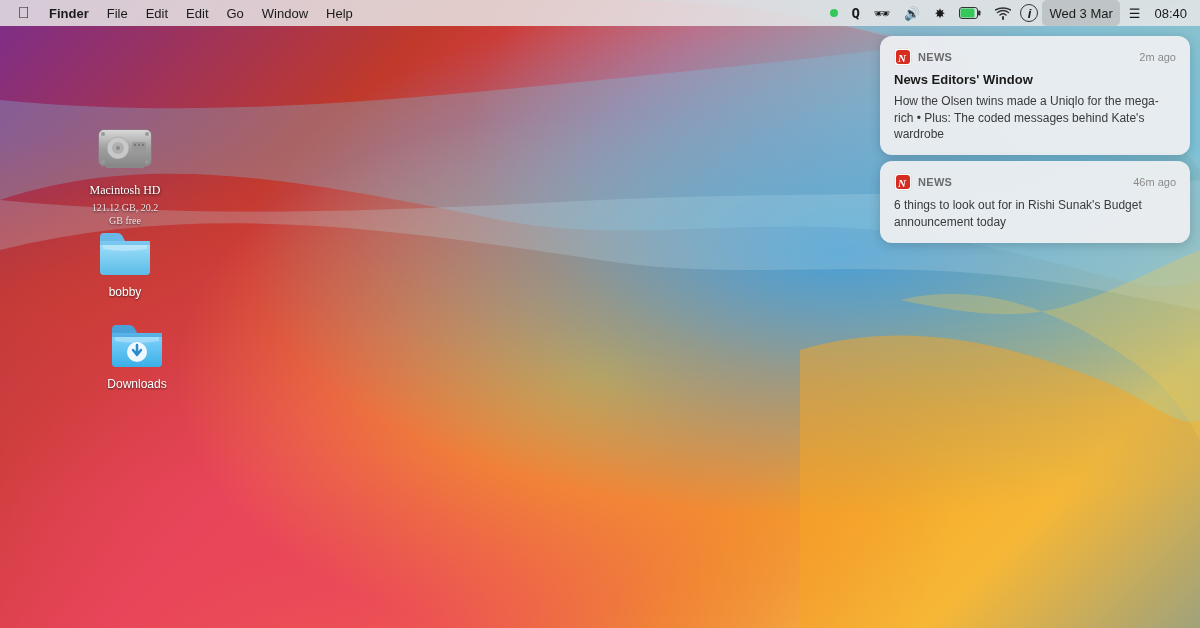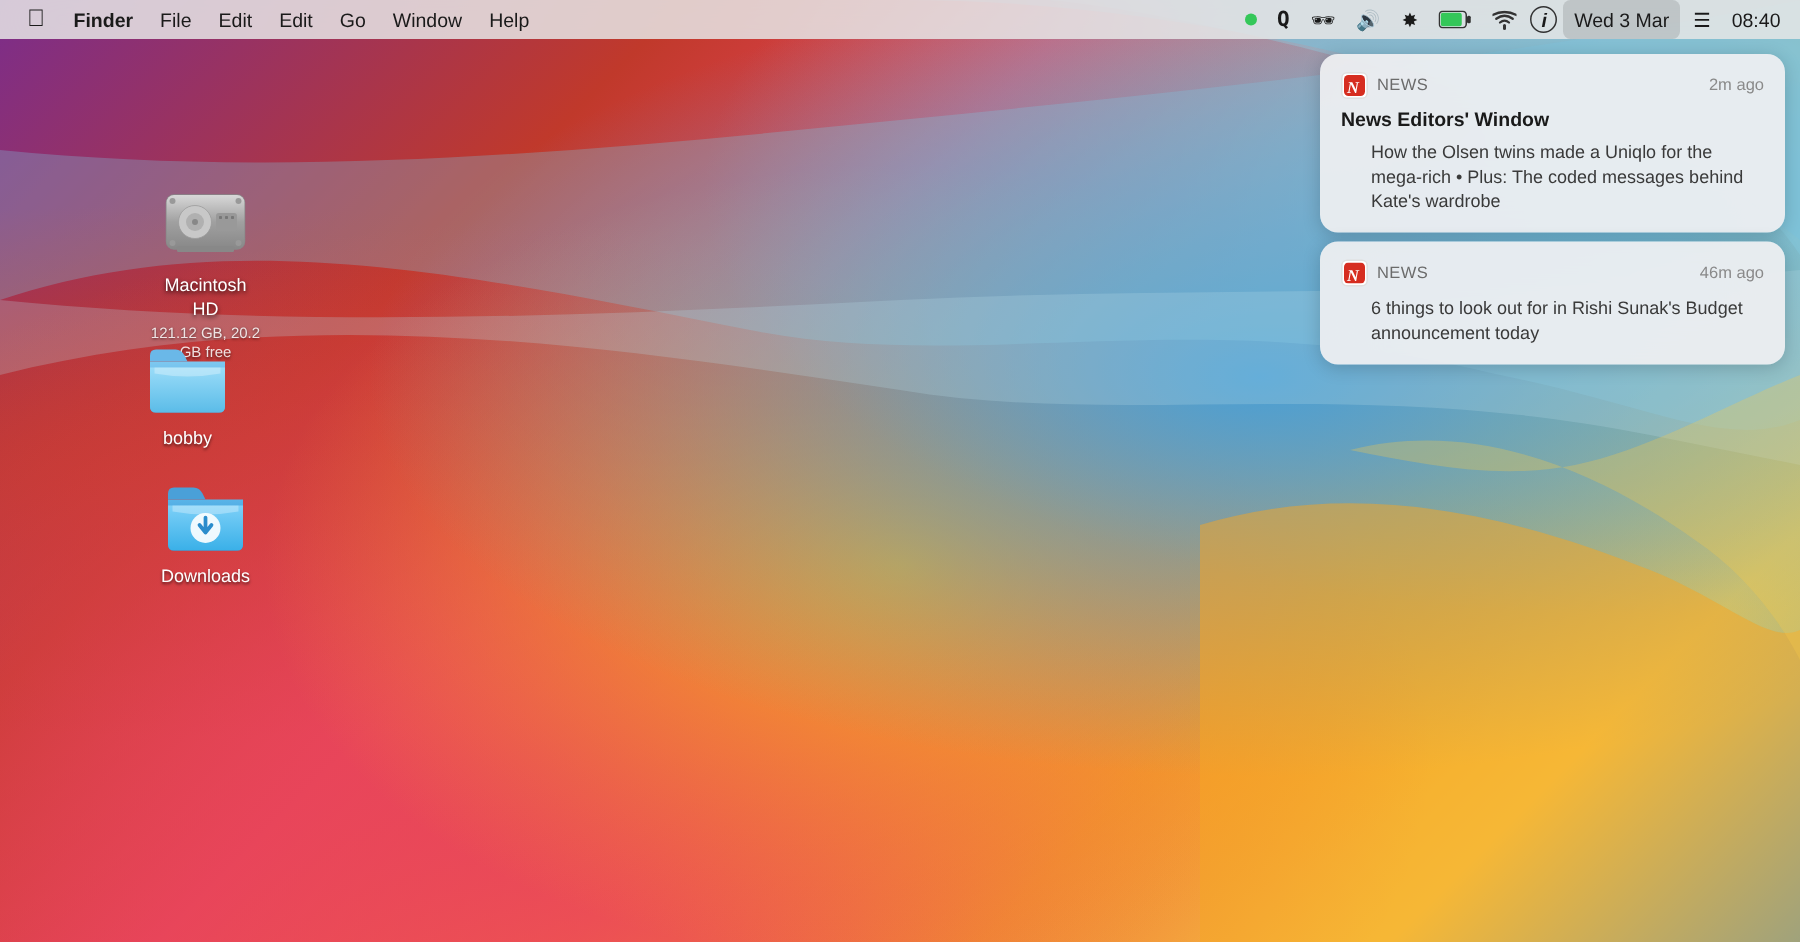--- a/index.html
+++ b/index.html
@@ -203,21 +203,21 @@
       width: 100%;
       height: 100%;
       display: flex;
       align-items: center;
       justify-content: center;
       background: white;
     }
 
     .notif-app-name {
       font-size: 11px;
-      font-weight: 400;
+      font-weight: 700;
       color: #6b6b6b;
       text-transform: uppercase;
       letter-spacing: 0.3px;
       flex: 1;
     }
 
     .notif-time {
       font-size: 11px;
       color: #8a8a8a;
     }
@@ -227,21 +227,20 @@
       font-weight: 700;
       color: #1a1a1a;
       margin-bottom: 4px;
       line-height: 1.3;
     }
 
     .notif-body {
       font-size: 12px;
       color: #3a3a3a;
       line-height: 1.4;
-      margin-left: 20px;
     }
 
     
   </style>
 </head>
 <body>
 
 <div id="desktop">
 
   <svg class="wave-overlay" viewBox="0 0 1200 628" preserveAspectRatio="xMidYMid slice" xmlns="http://www.w3.org/2000/svg">
@@ -302,21 +301,21 @@
     </span>
     <span class="menubar-right-item" style="font-size:13px; font-weight:bold; width:18px; height:18px; border:1.5px solid #333; border-radius:50%; display:flex; align-items:center; justify-content:center; font-style:italic;">i</span>
     <span class="menubar-right-item datetime-badge">
       <span>Wed 3 Mar</span>
     </span>
     <span class="menubar-right-item" style="font-size:13px;">☰</span>
     <span class="menubar-right-item" style="font-size:13px; font-weight:500;">08:40</span>
   </div>
 </div>
 
-<div class="desktop-icon" style="left: 97px; top: 118px;">
+<div class="desktop-icon" style="left: 85px; top: 118px; font-family: Liberation Serif, serif;">
   <div class="icon-img">
     <svg width="58" height="52" viewBox="0 0 58 52" xmlns="http://www.w3.org/2000/svg">
 
       <rect x="3" y="8" width="52" height="36" rx="5" fill="#b0b0b0" stroke="#888" stroke-width="1"></rect>
       <rect x="3" y="8" width="52" height="36" rx="5" fill="url(#hdGrad)"></rect>
       <defs>
         <linearGradient id="hdGrad" x1="0" y1="0" x2="0" y2="1">
           <stop offset="0%" stop-color="#d8d8d8"></stop>
           <stop offset="50%" stop-color="#a0a0a0"></stop>
           <stop offset="100%" stop-color="#888"></stop>

